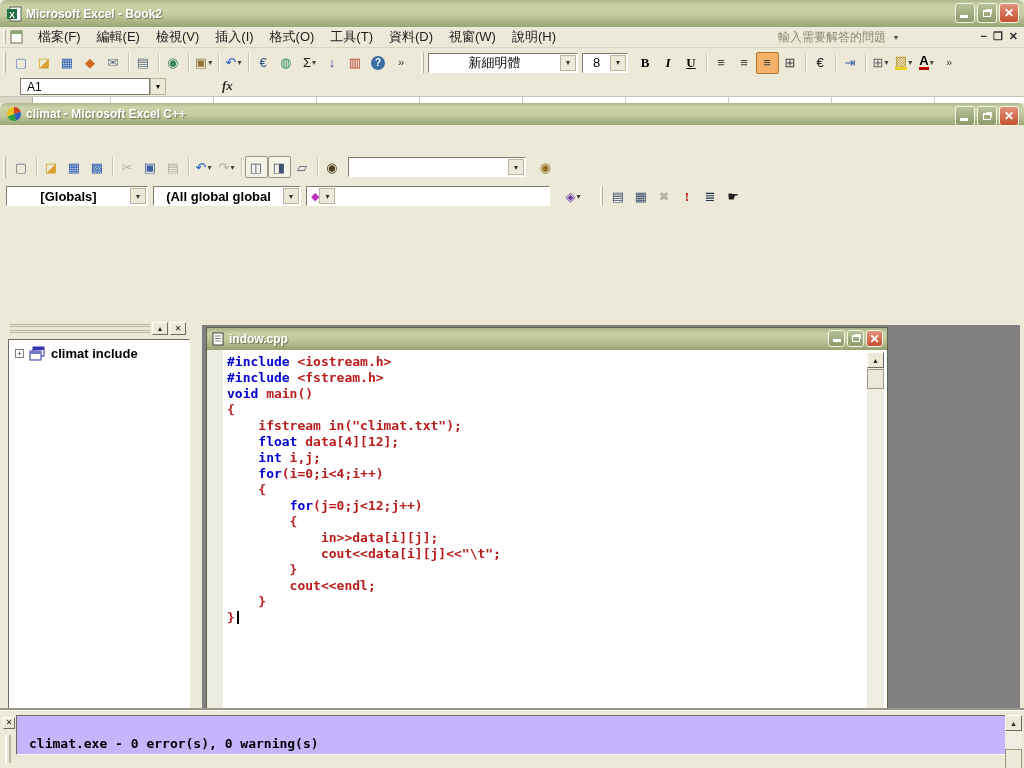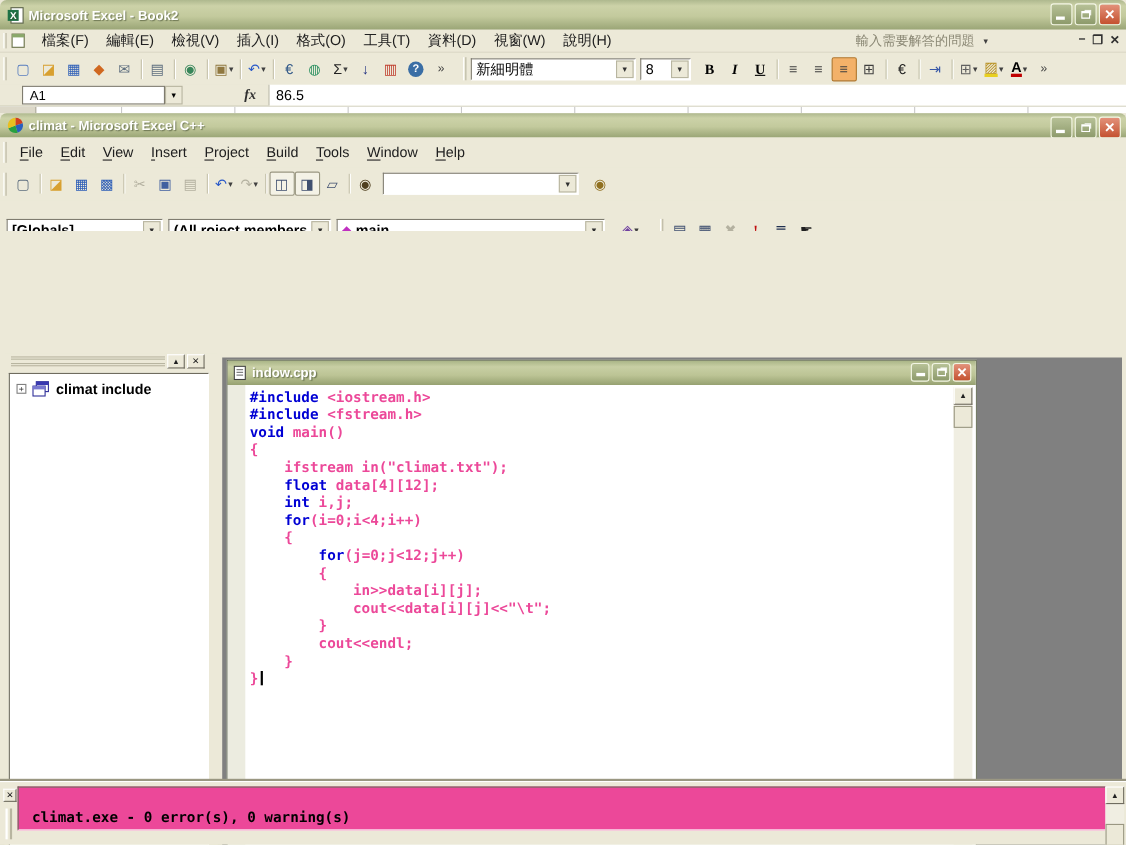--- a/index.html
+++ b/index.html
@@ -45,21 +45,21 @@
   .titem.tital .glyph { font-style:italic; font-weight:bold; font-family:"Liberation Serif",serif; }
   .titem.tund .glyph { font-weight:bold; text-decoration:underline; font-family:"Liberation Serif",serif; }
   .titem.circ .glyph { background:#3a6ea5; color:#fff; width:14px; height:14px; border-radius:50%;
                        display:flex; align-items:center; justify-content:center; font-size:10px; font-weight:bold; }
   .titem.acolor .glyph { font-weight:bold; border-bottom:3px solid #c00000; line-height:.9; }
   .titem.fillc .glyph { border-bottom:3px solid #e8d020; line-height:.9; }
   .titem.chev .glyph { font-size:11px; color:#404040; }
 
   .combo { background:#fff; border:1px solid; border-color:#7f7c6f #fff #fff #7f7c6f; height:20px;
            display:flex; align-items:center; font-size:13px; position:relative; }
-  .combo .val { padding:0 4px; white-space:nowrap; overflow:hidden; flex:1; }
+  .combo .val { padding:0 4px; white-space:nowrap; overflow:hidden; flex:1;text-align:center; }
   .cmb-arrow { width:16px; height:16px; margin-right:1px; background:#ece9d8; border:1px solid #b8b5a0;
                display:flex; align-items:center; justify-content:center; font-size:8px; color:#303030; flex:none; }
   .cmb-arrow::before { content:"▾"; }
 
   
   #excel-titlebar { left:0; top:0; width:1024px; height:27px; border-radius:6px 6px 0 0; }
   #excel-menubar { left:0; top:27px; width:1024px; height:21px; border-bottom:1px solid #d8d5c2; }
   #excel-toolbar { left:0; top:48px; width:1024px; height:29px; }
   #excel-formulabar { left:0; top:77px; width:1024px; height:20px; border-bottom:1px solid #c8c5b2; background:#ece9d8; display:flex; align-items:center; }
   #namebox { position:absolute; left:20px; top:1px; width:130px; height:17px; background:#fff;
@@ -76,21 +76,21 @@
   #sheet-sliver { left:0; top:97px; width:1024px; height:6px; background:#fff; overflow:hidden; }
   #sheet-sliver .rowhdr { position:absolute; left:0; top:0; width:33px; height:6px; background:#dcd8c8; border-right:1px solid #b0ada0; }
   #sheet-sliver .col { position:absolute; top:0; width:1px; height:6px; background:#c9c9c9; }
 
   
   #vc-window { left:0; top:103px; width:1024px; height:665px; background:#ece9d8; }
   #vc-titlebar { left:0; top:0; width:1024px; height:22px; border-radius:6px 6px 0 0; }
   #vc-menubar { left:0; top:22px; width:1024px; height:27px; }
   #vc-menubar .menu-item u { text-underline-offset:2px; }
   #vc-toolbar { left:0; top:49px; width:1024px; height:30px; }
-  #vc-wizardbar { left:0; top:92px; width:1024px; height:28px; }
+  #vc-wizardbar { left:0; top:79px; width:1024px; height:28px; }
   #vc-client { left:0; top:107px; width:1024px; height:500px; background:#ece9d8; }
 
   #find-combo { width:178px; margin-left:4px; }
   #wiz-class-combo { width:142px; margin-left:6px; }
   #wiz-filter-combo { width:148px; margin-left:5px; }
   #wiz-member-combo { width:244px; margin-left:5px; }
   .diamond { color:#c030c0; font-size:11px; margin-left:4px; }
 
   
   #workspace-panel { left:4px; top:111px; width:194px; height:492px; background:#ece9d8; }
@@ -113,38 +113,38 @@
   #editor-titlebar { position:absolute; left:0; top:0; width:680px; height:22px;
     background:linear-gradient(180deg,#aab587 0%,#c8cfa4 25%,#bcc495 60%,#96a171 100%);
     display:flex; align-items:center; color:#fff; font-weight:bold; font-size:12px;
     text-shadow:1px 1px 1px rgba(60,70,40,.6); }
   #editor-titlebar .ticon { margin:0 5px 0 5px; display:flex; }
   #editor-body { position:absolute; left:0; top:22px; width:680px; height:458px; background:#fff; overflow:hidden; }
   #sel-margin { position:absolute; left:0; top:0; width:16px; height:458px; background:#ecece0; }
   #code-lines { position:absolute; left:20px; top:4px; font-family:"DejaVu Sans Mono",monospace;
                 font-size:13px; font-weight:bold; line-height:16px; white-space:pre; color:#000; }
   #code-lines .kw { color:#0000d4; }
-  #code-lines .pl { color:#ec4899; }
+  #code-lines .pl { color:#b91c1c; }
   .caret { display:inline-block; width:2px; height:13px; background:#000; margin-left:2px; vertical-align:-2px; }
   .vscroll { position:absolute; background:#f0eee2; }
   .sbtn { position:absolute; left:0; width:17px; height:16px; background:#ece9d8;
           border:1px solid; border-color:#fff #6f6c5f #6f6c5f #fff;
           display:flex; align-items:center; justify-content:center; font-size:7px; color:#202020; }
   .sthumb { position:absolute; left:0; width:17px; background:#ece9d8; border:1px solid #9a9782; }
   #editor-scroll { right:3px; top:24px; width:17px; height:454px; }
 
   
   #output-pane { left:0; top:607px; width:1024px; height:58px; background:#ece9d8; border-top:1px solid #fff;
                  box-shadow:0 -2px 0 #9a9782; }
   #out-close { position:absolute; left:3px; top:6px; width:12px; height:12px; background:#ece9d8;
                border:1px solid; border-color:#fff #6f6c5f #6f6c5f #fff; font-size:8px; line-height:10px;
                text-align:center; color:#202020; }
   #out-grip { position:absolute; left:5px; top:24px; width:6px; height:28px;
               border-left:2px solid #fff; border-right:2px solid #b8b5a0; }
-  #out-text-area { position:absolute; left:16px; top:4px; width:990px; height:40px; background:#ec4899;
+  #out-text-area { position:absolute; left:16px; top:4px; width:990px; height:40px; background:#c4b5fd;
                    border:1px solid; border-color:#6f6c5f #fff #fff #6f6c5f; }
   #output-line { position:absolute; left:12px; top:20px; font-family:"DejaVu Sans Mono",monospace;
                  font-size:13px; font-weight:bold; color:#000; white-space:pre; }
   #out-scroll { right:2px; top:4px; width:17px; height:54px; }
 
   svg { display:block; }
 </style>
 </head>
 <body>
 
@@ -367,21 +367,20 @@
         <span class="glyph">»</span>
         <span class="dda"></span>
       </span>
     </span>
 </div>
 
 <div class="abs" id="excel-formulabar">
   <span id="namebox">A1</span>
   <span id="namebox-arrow">▾</span>
   <span id="fx">fx</span>
-  <span id="formula-area">86.5</span>
 </div>
 
 <div class="abs" id="sheet-sliver">
   <span class="rowhdr"></span>
   <span class="col" style="left:110px"></span>
     <span class="col" style="left:213px"></span>
   <span class="col" style="left:316px"></span>
     <span class="col" style="left:419px"></span>
   <span class="col" style="left:522px"></span>
     <span class="col" style="left:625px"></span>
@@ -408,33 +407,20 @@
         </span>
       <span class="wbtn">
           <span class="resg"></span>
         </span>
       <span class="wbtn closeb">
           <span class="x">✕</span>
         </span>
     </span>
   </div>
 
-  <div class="abs bar" id="vc-menubar">
-    <span class="grip"></span>
-
-  <span class="menu-item"><u>F</u>ile</span>
-      <span class="menu-item"><u>E</u>dit</span>
-      <span class="menu-item"><u>V</u>iew</span>
-      <span class="menu-item"><u>I</u>nsert</span>
-      <span class="menu-item"><u>P</u>roject</span>
-      <span class="menu-item"><u>B</u>uild</span>
-      <span class="menu-item"><u>T</u>ools</span>
-      <span class="menu-item"><u>W</u>indow</span>
-      <span class="menu-item"><u>H</u>elp</span>
-    </div>
 
   <div class="abs bar" id="vc-toolbar">
     <span class="grip"></span>
     <span style="display:flex">
 
     <span class="titem">
           <span class="glyph" style="color: rgb(96, 112, 128);">▢</span>
           <span class="dda"></span>
         </span>
         <span class="titem sep">
@@ -514,26 +500,25 @@
       <span class="glyph" style="color:#907020">◉</span>
     </span>
   </div>
 
   <div class="abs bar" id="vc-wizardbar">
     <span class="combo" id="wiz-class-combo">
       <span class="val" style="font-weight:bold">[Globals]</span>
         <span class="cmb-arrow"></span>
     </span>
     <span class="combo" id="wiz-filter-combo">
-      <span class="val" style="font-weight:bold">(All roject members</span>
+      <span class="val" style="font-weight:bold">(All global global</span>
         <span class="cmb-arrow"></span>
     </span>
     <span class="combo" id="wiz-member-combo">
       <span class="diamond">◆</span>
-      <span class="val" style="font-weight:bold">main</span>
         <span class="cmb-arrow"></span>
     </span>
     <span class="titem" style="margin-left:6px;width:34px">
       <span class="glyph" style="color:#7040a0">◈</span>
         <span class="dda">▾</span>
     </span>
     <span class="grip" style="margin-left:10px"></span>
     <span style="display:flex">
 
     <span class="titem">

